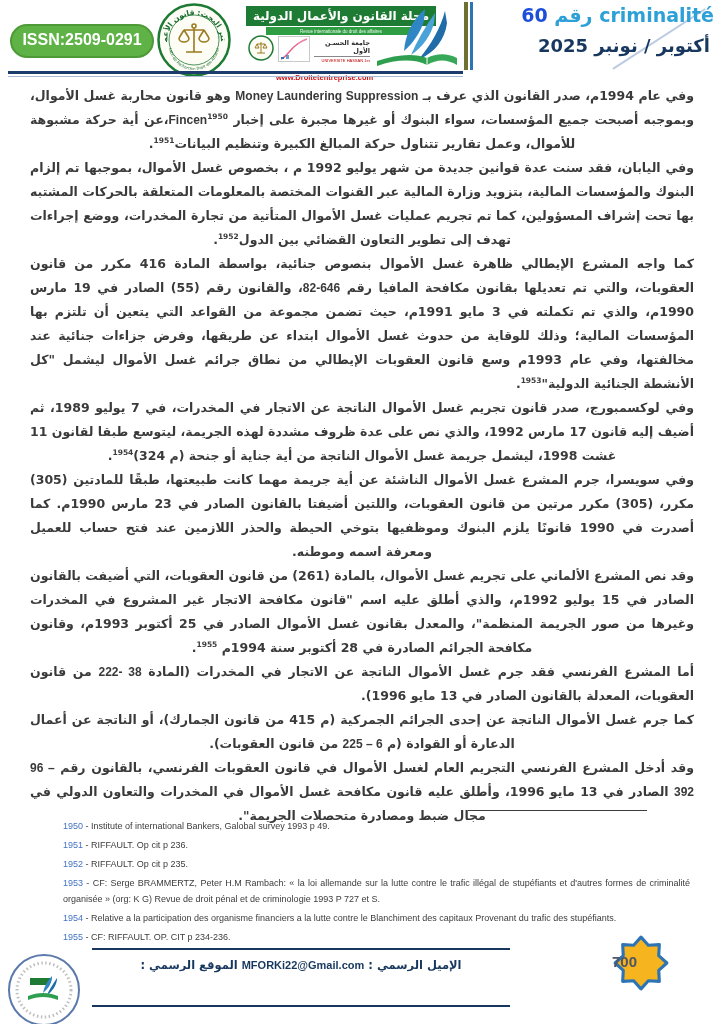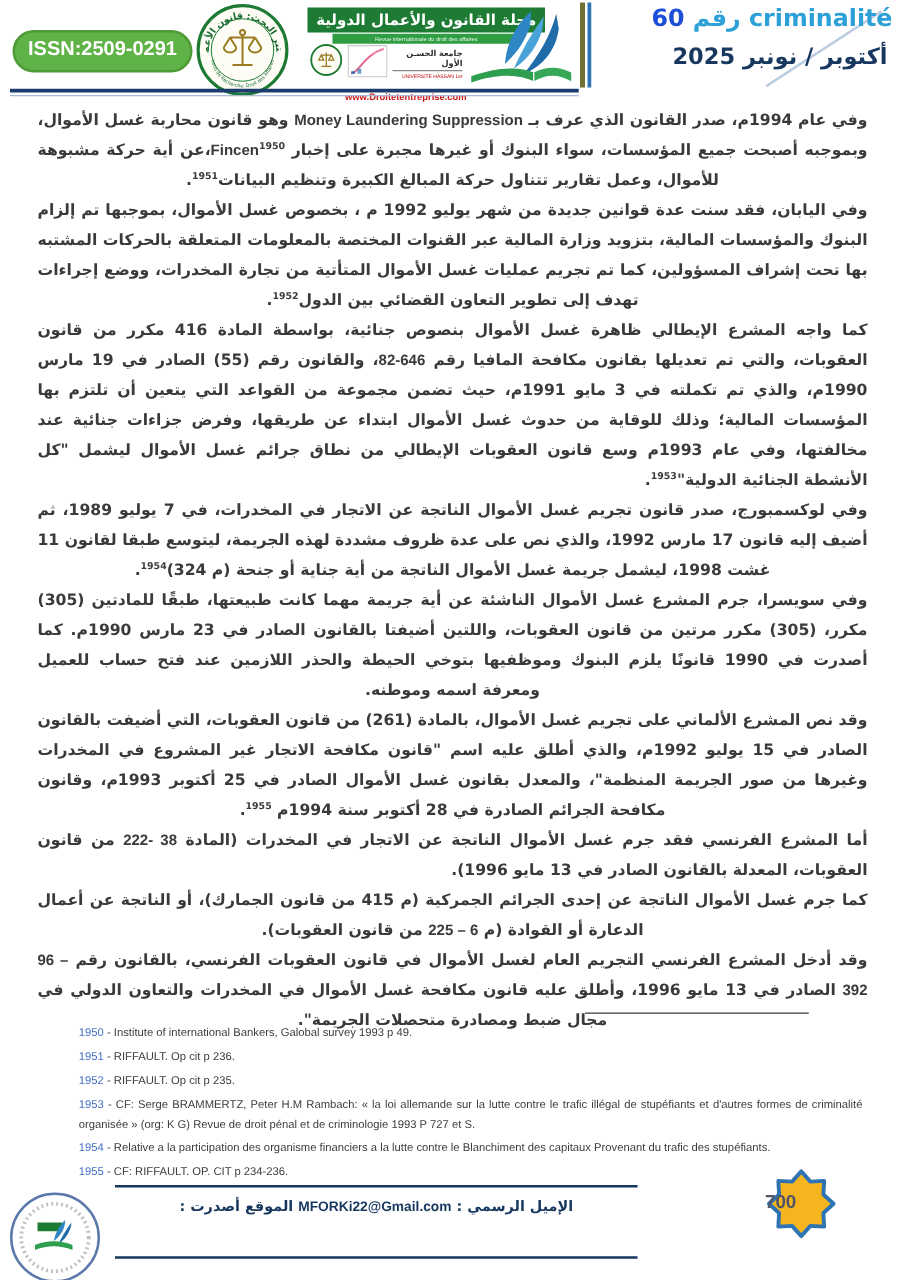--- a/index.html
+++ b/index.html
@@ -175,21 +175,21 @@
       <div class="footnote"><span class="fn-num">1953</span><span class="fn-text"> - CF: Serge BRAMMERTZ, Peter H.M Rambach: « la loi allemande sur la lutte contre le trafic illégal de stupéfiants et d'autres formes de criminalité organisée » (org: K G) Revue de droit pénal et de criminologie 1993 P 727 et S.</span></div>
       <div class="footnote"><span class="fn-num">1954</span><span class="fn-text"> - Relative a la participation des organisme financiers a la lutte contre le Blanchiment des capitaux Provenant du trafic des stupéfiants.</span></div>
       <div class="footnote"><span class="fn-num">1955</span><span class="fn-text"> - CF: RIFFAULT. OP. CIT p 234-236.</span></div>
     </section>
 
   <footer>
     <div class="footer-rule fr-top"></div>
 
     <div class="footer-text">
       <div class="footer-line2">
-        <span>الإميل الرسمي : </span><span class="lat" dir="ltr">MFORKi22@Gmail.com</span><span> الموقع أصدرت : </span>
+        <span>الإميل الرسمي : </span><span class="lat" dir="ltr">MFORKi22@Gmail.com</span><span> الموقع الرسمي : </span>
       </div>
     </div>
 
     <div class="footer-rule fr-bottom"></div>
 
     <div class="star-badge">
       <svg width="58" height="58" viewBox="-2 -2 56 56">
         <polygon points="51,26 43.1,33.1 43.7,43.7 33.1,43.1 26,51 18.9,43.1 8.3,43.7 8.9,33.1 1,26 8.9,18.9 8.3,8.3 18.9,8.9 26,1 33.1,8.9 43.7,8.3 43.1,18.9" fill="#f6b51e" stroke="#2e74b5" stroke-width="3" stroke-linejoin="round"></polygon>
       </svg>
       <div class="star-num">700</div>

